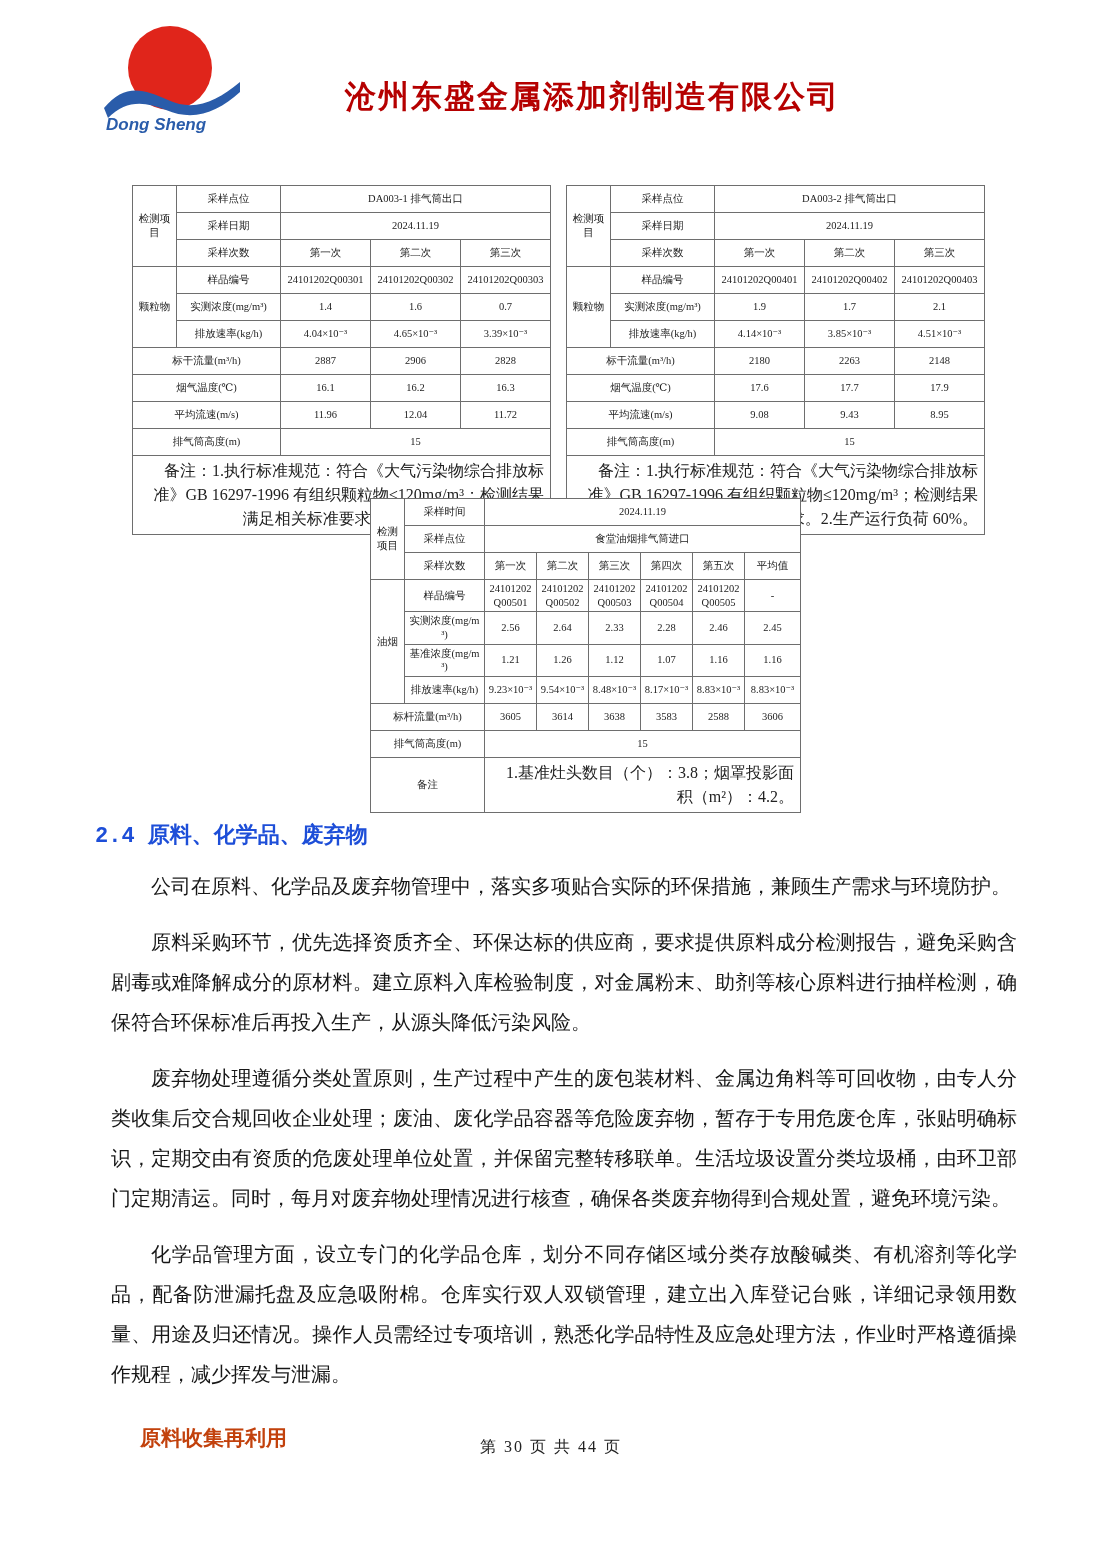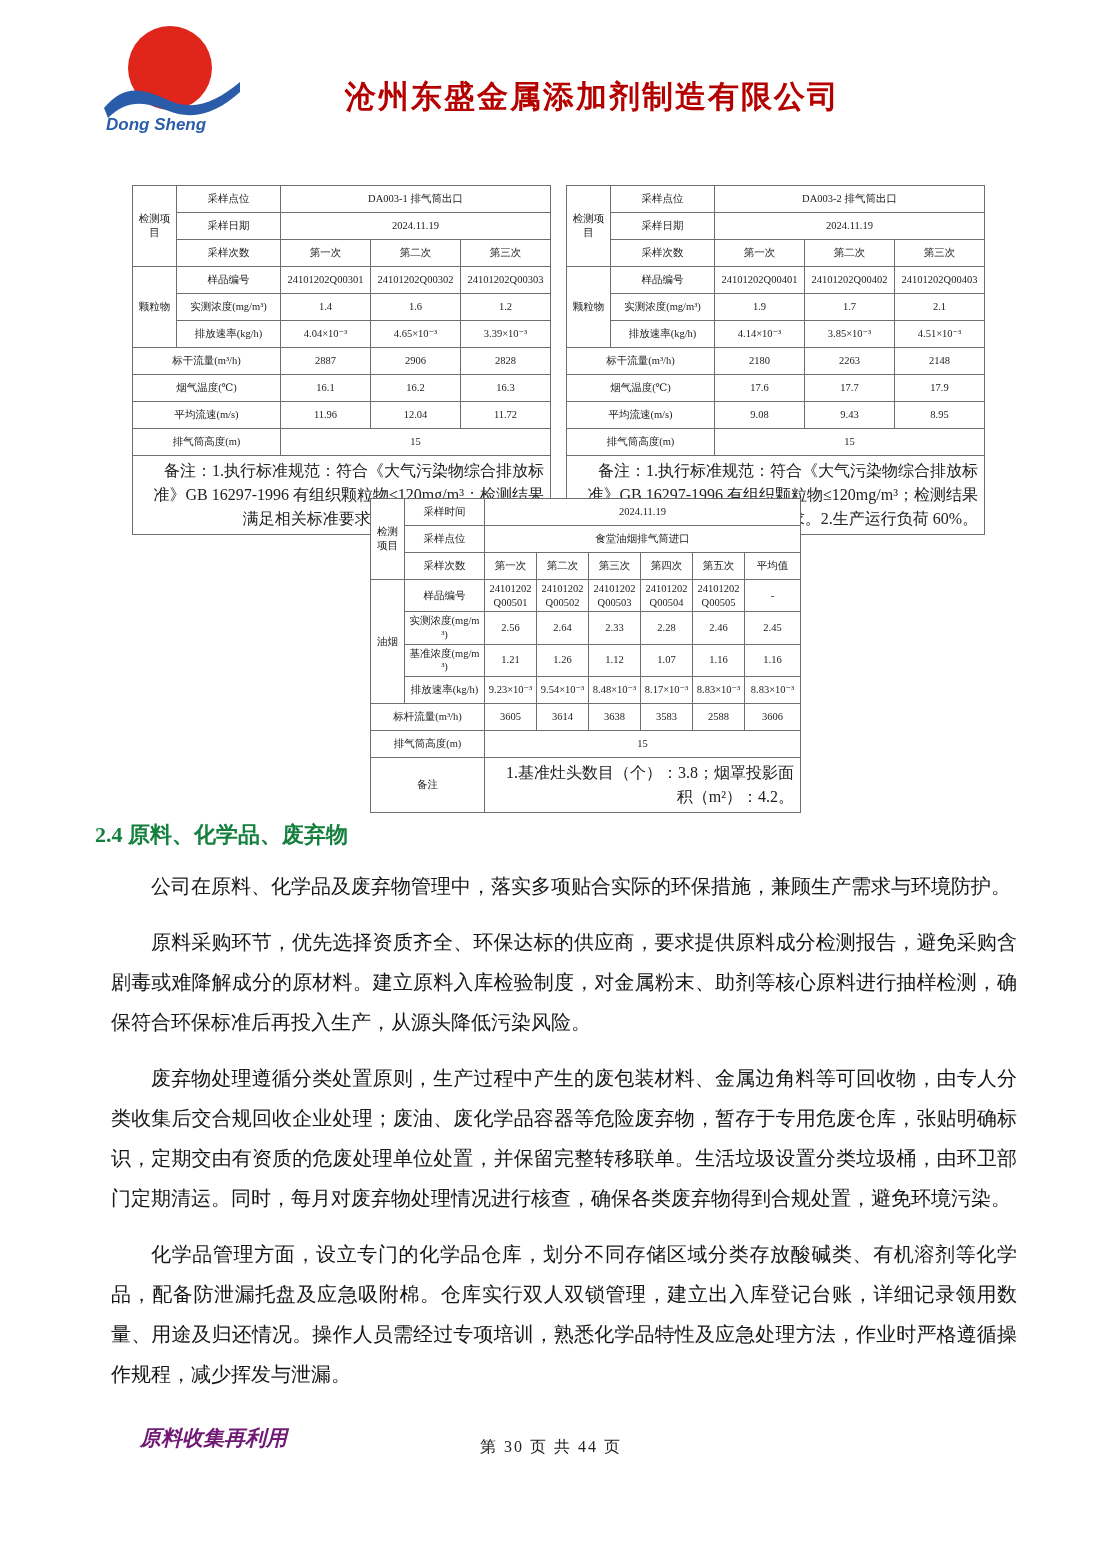--- a/index.html
+++ b/index.html
@@ -30,31 +30,31 @@
     text-align:center;vertical-align:middle;
     font-size:10.5px;line-height:1.3;color:#222;
     padding:2px 2px;height:22px;word-break:break-all;
   }
   table.report td.note{
     text-align:right;font-size:16px;line-height:1.5;padding:3px 6px;height:auto;word-break:normal;
   }
   
   .content{position:absolute;left:95px;top:820px;width:938px;}
   .section-heading{
-    font-family:Liberation Serif, serif;
-    font-weight:bold;font-size:22px;color:#15803d;margin:0 0 12px 0;
+    font-family:Liberation Mono, monospace;
+    font-weight:bold;font-size:22px;color:#1d4ed8;margin:0 0 12px 0;
   }
   p.body-para{
     margin:16px;font-size:20px;line-height:40px;color:#161616;
     text-align:justify;text-indent:2em;
   }
   .subheading{
     margin:30px 0 0 45px;
     font-family:"Liberation Sans","DejaVu Sans",sans-serif;
-    font-weight:bold;font-size:21px;color:#701a75;font-style:italic;
+    font-weight:bold;font-size:21px;color:#c2410c;
   }
   .footer{
     position:absolute;left:0;top:1437px;width:100%;
     text-align:center;font-size:16px;color:#222;letter-spacing:2px;
   }
   .logo-wordmark-text{
     font-family:"Liberation Sans","DejaVu Sans",sans-serif;
     font-weight:bold;font-style:italic;font-size:17px;
   }
 </style>
@@ -99,21 +99,21 @@
             <td rowspan="3">颗粒物</td>
             <td>样品编号</td>
             <td>24101202Q00301</td>
             <td>24101202Q00302</td>
             <td>24101202Q00303</td>
           </tr>
           <tr>
             <td>实测浓度(mg/m³)</td>
             <td>1.4</td>
             <td>1.6</td>
-            <td>1.2</td>
+            <td>0.7</td>
           </tr>
           <tr>
             <td>排放速率(kg/h)</td>
             <td>4.04×10⁻³</td>
             <td>4.65×10⁻³</td>
             <td>3.39×10⁻³</td>
           </tr>
           <tr>
             <td colspan="2">标干流量(m³/h)</td>
             <td>2887</td>

